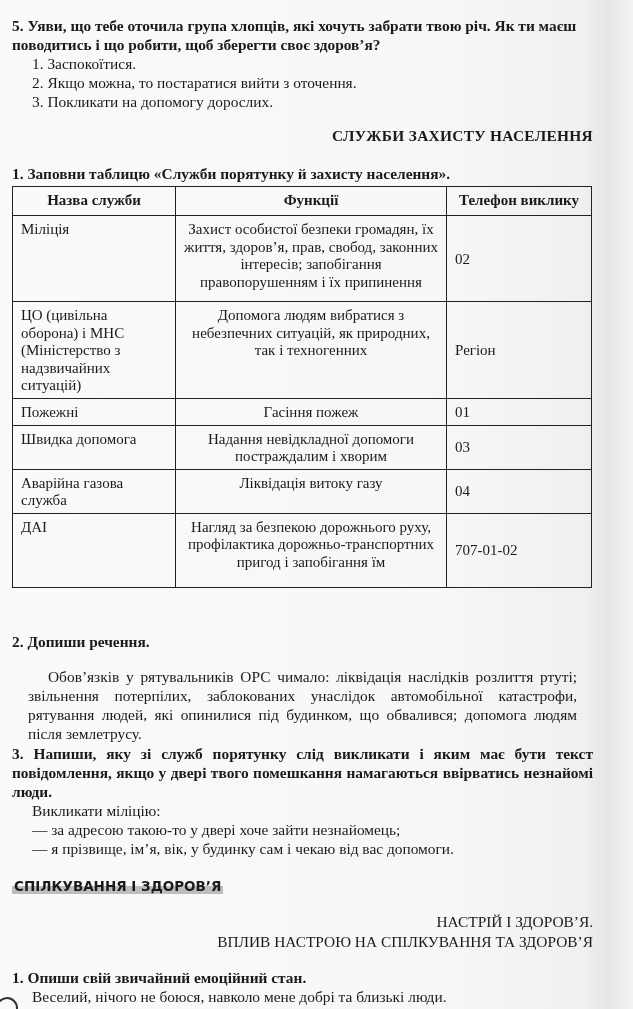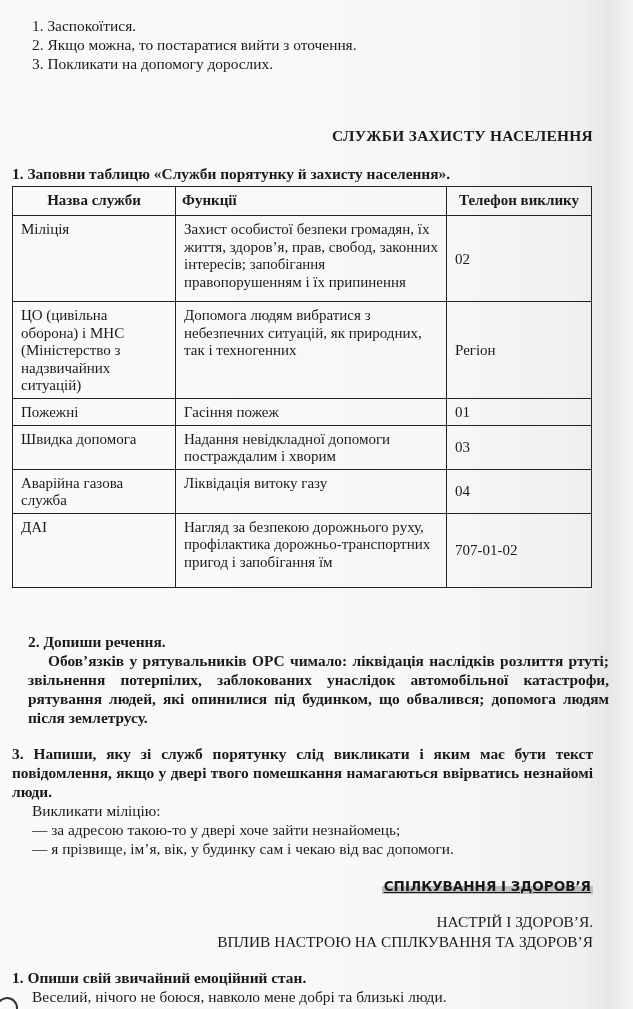--- a/index.html
+++ b/index.html
@@ -8,58 +8,62 @@
     background: linear-gradient(to right, #fafafa 0%, #f7f7f7 70%, #f0f0f0 92%, #e6e6e6 96%, #f4f4f4 100%);
     font-family: "DejaVu Serif", "Liberation Serif", serif;
     color: #1a1a1a;
     position: relative;
   }
   .page { position: absolute; left: 12px; top: 0; width: 581px; }
   .txt { font-family: "Liberation Serif", "DejaVu Serif", serif; font-size: 15.4px; line-height: 19px; }
   .b { font-weight: bold; }
   .task-head { margin: 0; }
   .indent { padding-left: 20px; }
-  .para { text-indent: 20px; text-align: justify; margin: 0; font-weight: bold; }
+  .para { text-indent: 20px; text-align: justify; margin: 16px; }
   .heading { text-align: right; font-weight: bold; font-size: 15.4px; }
   #q5 { position: absolute; top: 16px; left: 0; width: 581px; }
   #sec1-title { position: absolute; top: 126px; left: 0; width: 581px; letter-spacing: 0.3px; }
   #t1-head { position: absolute; top: 164px; left: 0; width: 581px; }
   table {
     position: absolute; top: 186px; left: 0; width: 580px;
     border-collapse: collapse;
     font-family: "Liberation Serif", "DejaVu Serif", serif;
     font-size: 15px; line-height: 17.5px;
   }
   td, th { border: 1.5px solid #222; vertical-align: top; padding: 5px 8px 3px 8px; }
   th { font-weight: bold; text-align: center; padding: 4px 6px 4px 6px; height: 20px; vertical-align: middle; }
   .c1 { width: 146px; }
-  .c2 { width: 254px; text-align: left; }
+  .c2 { width: 254px; text-align: center; }
   .c3 { text-align: left; vertical-align: middle; }
-  #t2 { position: absolute; top: 632px; left: 16px; width: 581px; }
+  #t2 { position: absolute; top: 632px; left: 0; width: 581px; }
   #t3 { position: absolute; top: 744px; left: 0; width: 581px; }
-  #sec2-title { position: absolute; top: 876px; left: 0; width: 581px; text-align: right; text-decoration: underline; }
+  #sec2-title { position: absolute; top: 876px; left: 0; width: 581px; text-align: left; }
   #sec2-title span {
     font-family: "DejaVu Sans", "Liberation Sans", sans-serif; font-weight: bold;
     font-size: 13.5px; letter-spacing: 0px;
     background: linear-gradient(to bottom, transparent 50%, #bdbdbd 50%);
     padding: 0 2px;
   }
   #sec3-title { position: absolute; top: 912px; left: 0; width: 581px; line-height: 20px; font-weight: normal; }
   #t4 { position: absolute; top: 968px; left: 0; width: 581px; }
   .corner-mark {
     position: absolute; left: -16px; top: 997px; width: 18px; height: 18px;
     border: 2px solid #333; border-radius: 50%;
   }
 </style>
 </head>
 <body>
 
 <div class="page">
 
   <div id="q5" class="txt">
+    <p class="task-head b">
+      <span>5.</span>
+      <span>Уяви, що тебе оточила група хлопців, які хочуть забрати твою річ. Як ти маєш поводитись і що робити, щоб зберегти своє здоров’я?</span>
+    </p>
     <div class="indent">1. Заспокоїтися.</div>
     <div class="indent">2. Якщо можна, то постаратися вийти з оточення.</div>
     <div class="indent">3. Покликати на допомогу дорослих.</div>
   </div>
 
   <div id="sec1-title" class="heading txt">СЛУЖБИ ЗАХИСТУ НАСЕЛЕННЯ</div>
 
   <div id="t1-head" class="txt b">
     <span>1.</span>
     <span>Заповни таблицю «Служби порятунку й захисту населення».</span>

